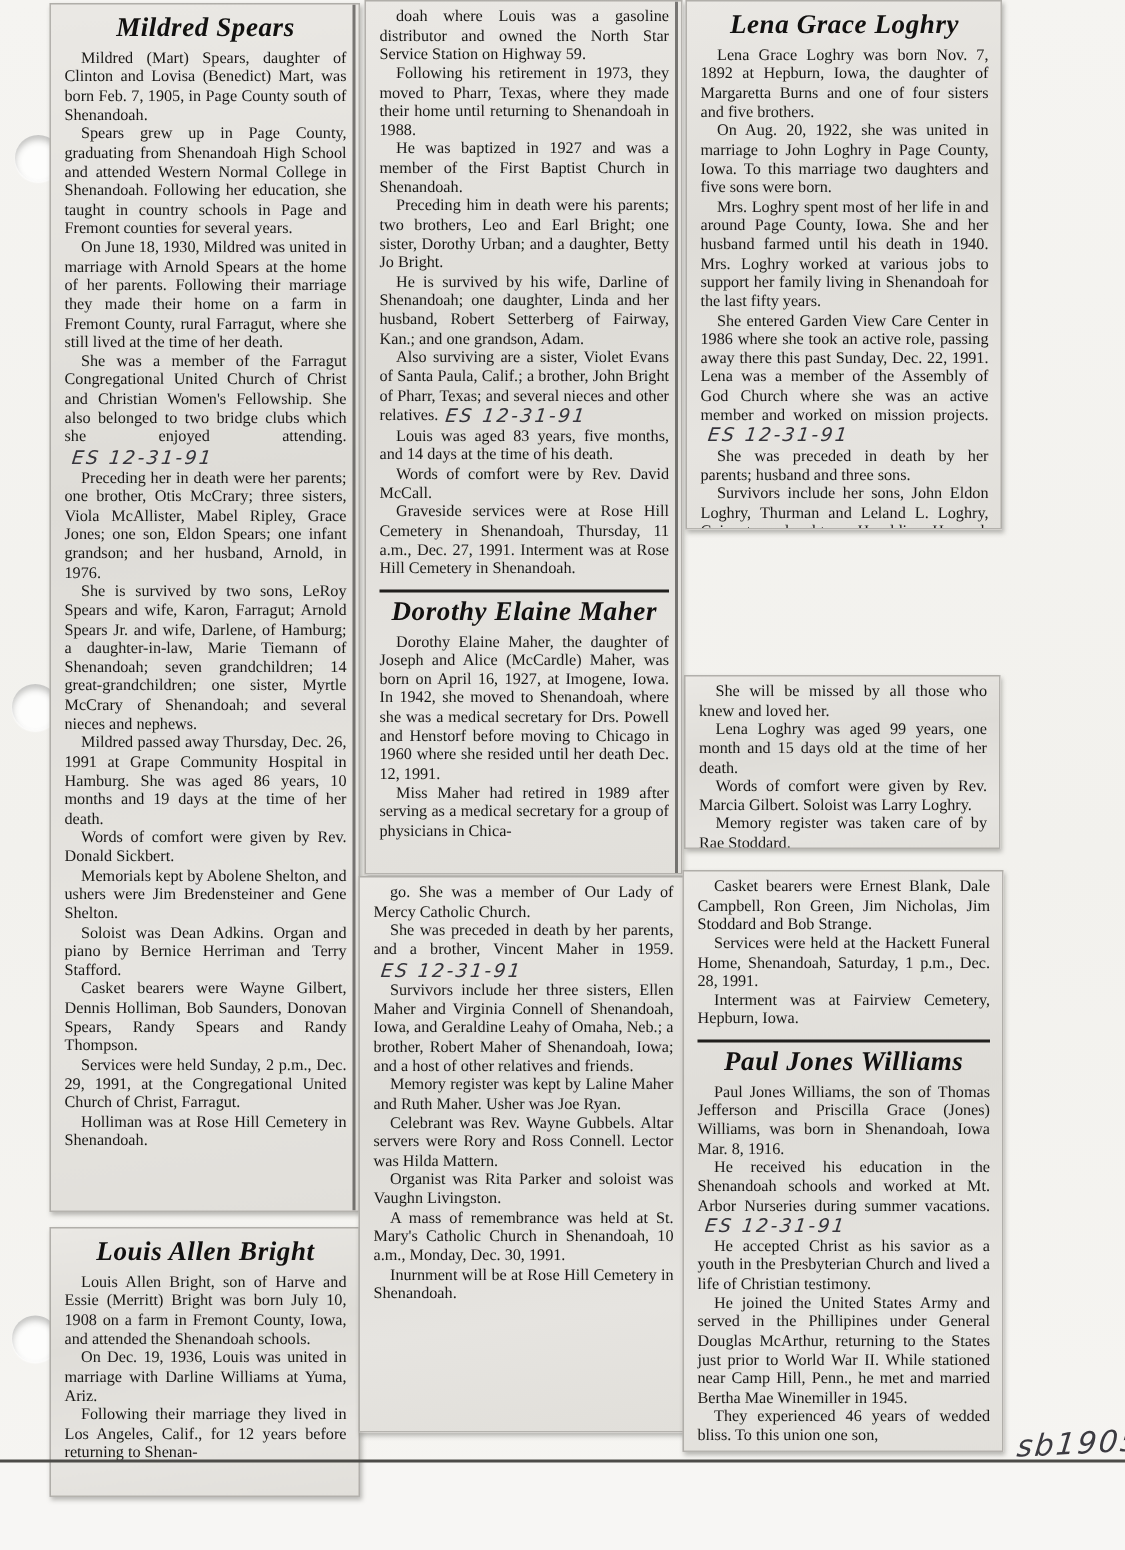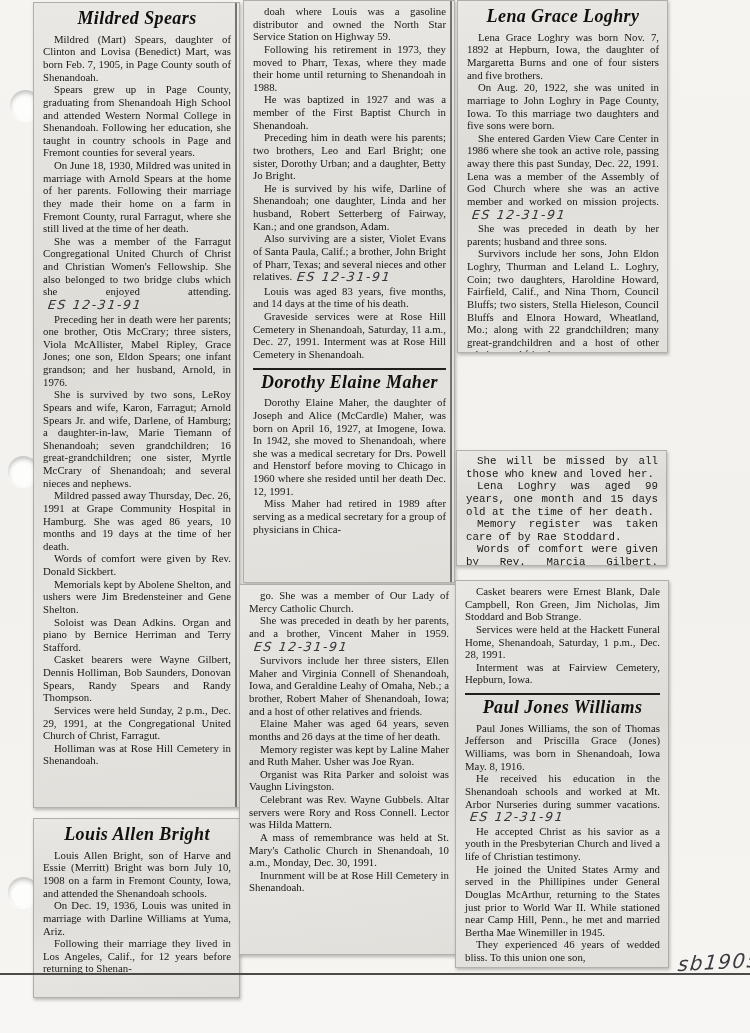--- a/index.html
+++ b/index.html
@@ -73,21 +73,21 @@
 <div class="punch-hole" style="left:8px;  top:877px;"></div>
 
 <div class="clipping col-rule-right" style="left:33px; top:2px; width:207px; height:806px;">
   <h2 class="obit-title">Mildred Spears</h2>
   <div>
       <p>Mildred (Mart) Spears, daughter of Clinton and Lovisa (Benedict) Mart, was born Feb. 7, 1905, in Page County south of Shenandoah.</p>
       <p>Spears grew up in Page County, graduating from Shenandoah High School and attended Western Normal College in Shenandoah. Following her education, she taught in country schools in Page and Fremont counties for several years.</p>
       <p>On June 18, 1930, Mildred was united in marriage with Arnold Spears at the home of her parents. Following their marriage they made their home on a farm in Fremont County, rural Farragut, where she still lived at the time of her death.</p>
       <p><span>She was a member of the Farragut Congregational United Church of Christ and Christian Women's Fellowship. She also belonged to two bridge clubs which she enjoyed attending.</span><span class="handwrite">ES 12-31-91</span></p>
       <p>Preceding her in death were her parents; one brother, Otis McCrary; three sisters, Viola McAllister, Mabel Ripley, Grace Jones; one son, Eldon Spears; one infant grandson; and her husband, Arnold, in 1976.</p>
-      <p>She is survived by two sons, LeRoy Spears and wife, Karon, Farragut; Arnold Spears Jr. and wife, Darlene, of Hamburg; a daughter-in-law, Marie Tiemann of Shenandoah; seven grandchildren; 16 great-grandchildren; one sister, Myrtle McCrary of Shenandoah; and several nieces and nephews.</p>
+      <p>She is survived by two sons, LeRoy Spears and wife, Karon, Farragut; Arnold Spears Jr. and wife, Darlene, of Hamburg; a daughter-in-law, Marie Tiemann of Shenandoah; seven grandchildren; 14 great-grandchildren; one sister, Myrtle McCrary of Shenandoah; and several nieces and nephews.</p>
       <p>Mildred passed away Thursday, Dec. 26, 1991 at Grape Community Hospital in Hamburg. She was aged 86 years, 10 months and 19 days at the time of her death.</p>
       <p>Words of comfort were given by Rev. Donald Sickbert.</p>
       <p>Memorials kept by Abolene Shelton, and ushers were Jim Bredensteiner and Gene Shelton.</p>
       <p>Soloist was Dean Adkins. Organ and piano by Bernice Herriman and Terry Stafford.</p>
       <p>Casket bearers were Wayne Gilbert, Dennis Holliman, Bob Saunders, Donovan Spears, Randy Spears and Randy Thompson.</p>
       <p>Services were held Sunday, 2 p.m., Dec. 29, 1991, at the Congregational United Church of Christ, Farragut.</p>
       <p>Holliman was at Rose Hill Cemetery in Shenandoah.</p>
     </div>
 </div>
 
@@ -102,74 +102,75 @@
 
 <div class="clipping col-rule-right" style="left:243px; top:0px; width:212px; height:583px;">
   <div>
       <p>doah where Louis was a gasoline distributor and owned the North Star Service Station on Highway 59.</p>
       <p>Following his retirement in 1973, they moved to Pharr, Texas, where they made their home until returning to Shenandoah in 1988.</p>
       <p>He was baptized in 1927 and was a member of the First Baptist Church in Shenandoah.</p>
       <p>Preceding him in death were his parents; two brothers, Leo and Earl Bright; one sister, Dorothy Urban; and a daughter, Betty Jo Bright.</p>
       <p>He is survived by his wife, Darline of Shenandoah; one daughter, Linda and her husband, Robert Setterberg of Fairway, Kan.; and one grandson, Adam.</p>
       <p><span>Also surviving are a sister, Violet Evans of Santa Paula, Calif.; a brother, John Bright of Pharr, Texas; and several nieces and other relatives.</span><span class="handwrite">ES 12-31-91</span></p>
       <p>Louis was aged 83 years, five months, and 14 days at the time of his death.</p>
-      <p>Graveside services were at Rose Hill Cemetery in Shenandoah, Saturday, 11 a.m., Dec. 27, 1991. Interment was at Rose Hill Cemetery in Shenandoah.</p>
+      <p>Words of comfort were by Rev. David McCall.</p>
+      <p>Graveside services were at Rose Hill Cemetery in Shenandoah, Thursday, 11 a.m., Dec. 27, 1991. Interment was at Rose Hill Cemetery in Shenandoah.</p>
     </div>
   <hr class="section-rule">
   <h2 class="obit-title">Dorothy Elaine Maher</h2>
   <div>
       <p>Dorothy Elaine Maher, the daughter of Joseph and Alice (McCardle) Maher, was born on April 16, 1927, at Imogene, Iowa. In 1942, she moved to Shenandoah, where she was a medical secretary for Drs. Powell and Henstorf before moving to Chicago in 1960 where she resided until her death Dec. 12, 1991.</p>
       <p>Miss Maher had retired in 1989 after serving as a medical secretary for a group of physicians in Chica-</p>
     </div>
 </div>
 
 <div class="clipping" style="left:239px; top:584px; width:219px; height:371px;">
   <div>
       <p>go. She was a member of Our Lady of Mercy Catholic Church.</p>
       <p><span>She was preceded in death by her parents, and a brother, Vincent Maher in 1959.</span><span class="handwrite">ES 12-31-91</span></p>
       <p>Survivors include her three sisters, Ellen Maher and Virginia Connell of Shenandoah, Iowa, and Geraldine Leahy of Omaha, Neb.; a brother, Robert Maher of Shenandoah, Iowa; and a host of other relatives and friends.</p>
-      <p>Elaine Maher was aged 64 years, seven months and 26 days at the time of her death.</p>
       <p>Memory register was kept by Laline Maher and Ruth Maher. Usher was Joe Ryan.</p>
+      <p>Celebrant was Rev. Wayne Gubbels. Altar servers were Rory and Ross Connell. Lector was Hilda Mattern.</p>
       <p>Organist was Rita Parker and soloist was Vaughn Livingston.</p>
-      <p>Celebrant was Rev. Wayne Gubbels. Altar servers were Rory and Ross Connell. Lector was Hilda Mattern.</p>
       <p>A mass of remembrance was held at St. Mary's Catholic Church in Shenandoah, 10 a.m., Monday, Dec. 30, 1991.</p>
       <p>Inurnment will be at Rose Hill Cemetery in Shenandoah.</p>
     </div>
 </div>
 
 <div class="clipping" style="left:457px; top:0px; width:211px; height:353px;">
   <h2 class="obit-title">Lena Grace Loghry</h2>
   <div>
       <p>Lena Grace Loghry was born Nov. 7, 1892 at Hepburn, Iowa, the daughter of Margaretta Burns and one of four sisters and five brothers.</p>
       <p>On Aug. 20, 1922, she was united in marriage to John Loghry in Page County, Iowa. To this marriage two daughters and five sons were born.</p>
+      <p>Mrs. Loghry spent most of her life in and around Page County, Iowa. She and her husband farmed until his death in 1940. Mrs. Loghry worked at various jobs to support her family living in Shenandoah for the last fifty years.</p>
       <p><span>She entered Garden View Care Center in 1986 where she took an active role, passing away there this past Sunday, Dec. 22, 1991. Lena was a member of the Assembly of God Church where she was an active member and worked on mission projects.</span><span class="handwrite">ES 12-31-91</span></p>
       <p>She was preceded in death by her parents; husband and three sons.</p>
       <p>Survivors include her sons, John Eldon Loghry, Thurman and Leland L. Loghry, Coin; two daughters, Haroldine Howard, Fairfield, Calif., and Nina Thorn, Council Bluffs; two sisters, Stella Hieleson, Council Bluffs and Elnora Howard, Wheatland, Mo.; along with 22 grandchildren; many great-grandchildren and a host of other relatives and friends.</p>
     </div>
 </div>
 
-<div class="clipping" style="left:456px; top:450px; width:211px; height:116px;font-family:Liberation Mono, monospace;">
+<div class="clipping" style="left:456px; top:450px; width:211px; height:116px;">
   <div>
       <p>She will be missed by all those who knew and loved her.</p>
       <p>Lena Loghry was aged 99 years, one month and 15 days old at the time of her death.</p>
+      <p>Words of comfort were given by Rev. Marcia Gilbert. Soloist was Larry Loghry.</p>
       <p>Memory register was taken care of by Rae Stoddard.</p>
-      <p>Words of comfort were given by Rev. Marcia Gilbert. Soloist was Larry Loghry.</p>
     </div>
 </div>
 
 <div class="clipping" style="left:455px; top:580px; width:214px; height:388px;">
   <div>
       <p>Casket bearers were Ernest Blank, Dale Campbell, Ron Green, Jim Nicholas, Jim Stoddard and Bob Strange.</p>
       <p>Services were held at the Hackett Funeral Home, Shenandoah, Saturday, 1 p.m., Dec. 28, 1991.</p>
       <p>Interment was at Fairview Cemetery, Hepburn, Iowa.</p>
     </div>
   <hr class="section-rule">
   <h2 class="obit-title">Paul Jones Williams</h2>
   <div>
-      <p>Paul Jones Williams, the son of Thomas Jefferson and Priscilla Grace (Jones) Williams, was born in Shenandoah, Iowa May. 8, 1916.</p>
+      <p>Paul Jones Williams, the son of Thomas Jefferson and Priscilla Grace (Jones) Williams, was born in Shenandoah, Iowa Mar. 8, 1916.</p>
       <p><span>He received his education in the Shenandoah schools and worked at Mt. Arbor Nurseries during summer vacations.</span><span class="handwrite">ES 12-31-91</span></p>
       <p>He accepted Christ as his savior as a youth in the Presbyterian Church and lived a life of Christian testimony.</p>
       <p>He joined the United States Army and served in the Phillipines under General Douglas McArthur, returning to the States just prior to World War II. While stationed near Camp Hill, Penn., he met and married Bertha Mae Winemiller in 1945.</p>
       <p>They experienced 46 years of wedded bliss. To this union one son,</p>
     </div>
 </div>
 
 <div class="sheet-edge-line"></div>
 <div class="catalog-code">sb1905</div>
 

